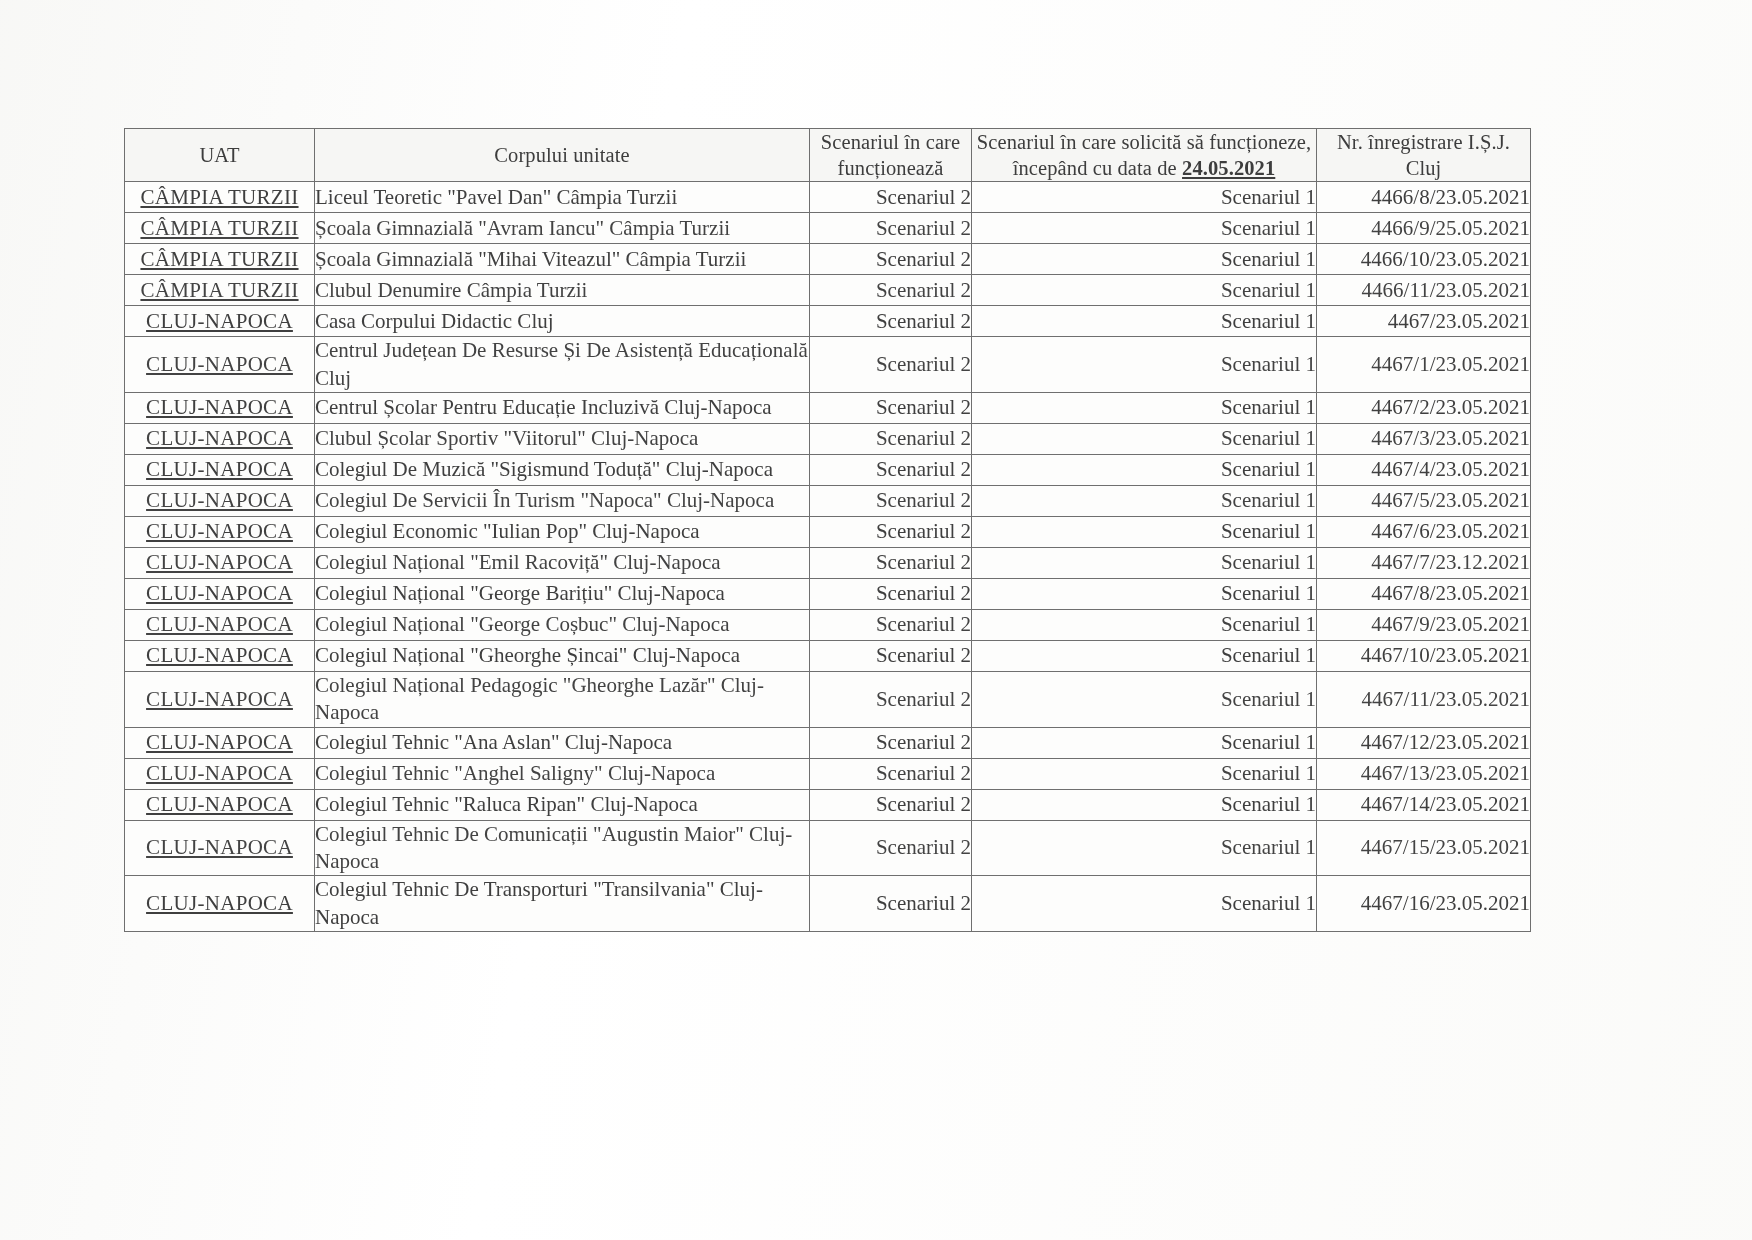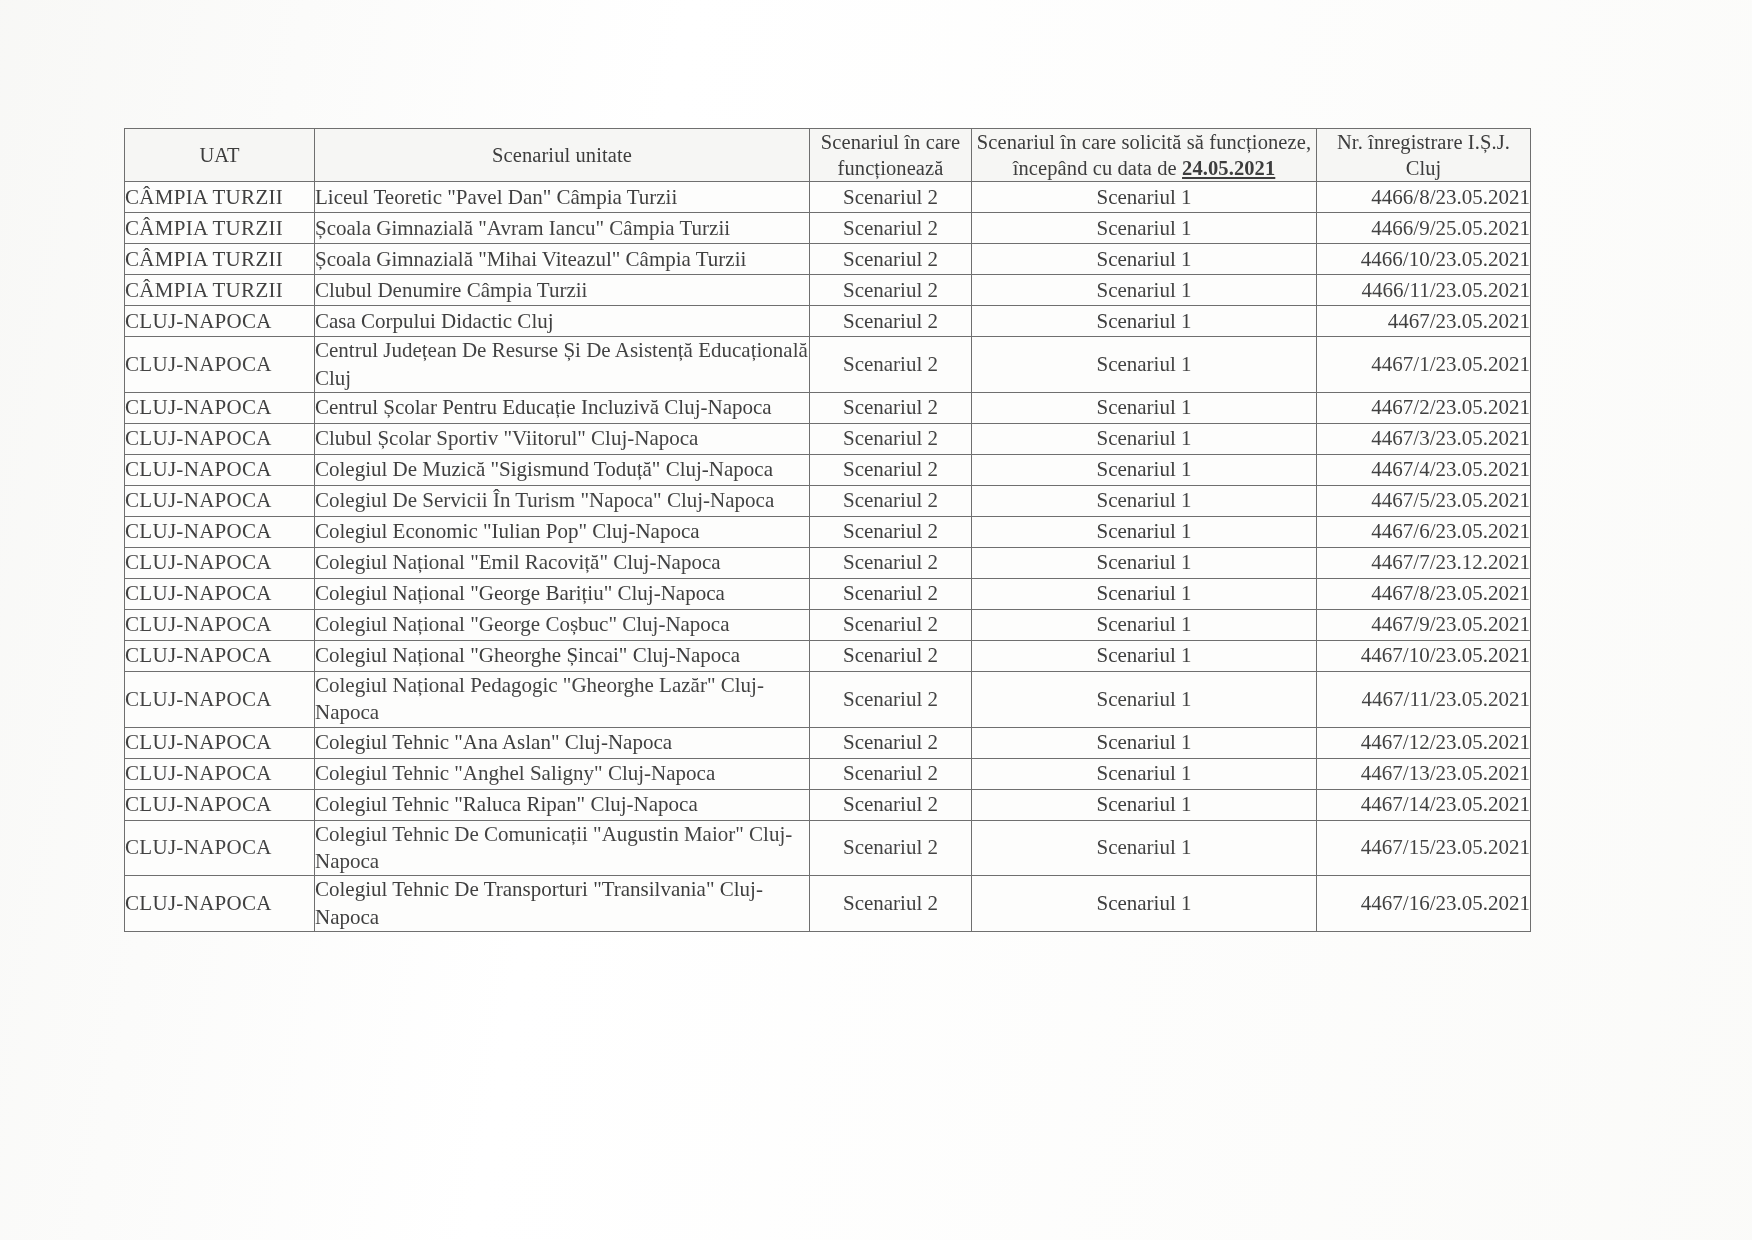--- a/index.html
+++ b/index.html
@@ -59,29 +59,30 @@
   }
   thead th .bold-date { font-weight: bold; text-decoration: underline; }
 
   tbody td {
     font-size: 21px;
     line-height: 1.3;
     padding: 8px 10px;
     height: 30px;
   }
   td.uat-cell {
-    text-align: left;
+    text-align: center;
     letter-spacing: 0.3px;
+    text-decoration: underline;
   }
   td.name-cell {
     text-align: left;
     padding-left: 14px;
   }
   td.sc-cell {
-    text-align: center;
+    text-align: right;
   }
   td.nr-cell {
     text-align: right;
   }
   
   tbody tr:nth-child(odd) td { color: #3f3f3f; }
   tbody tr:nth-child(even) td { color: #434343; }
   thead th { color: #3a3a3a; }
 
   
@@ -104,21 +105,21 @@
     <colgroup>
       <col class="c-uat">
       <col class="c-name">
       <col class="c-sc1">
       <col class="c-sc2">
       <col class="c-nr">
     </colgroup>
     <thead>
       <tr>
         <th><span>UAT</span></th>
-        <th><span>Scenariul unitate</span></th>
+        <th><span>Corpului unitate</span></th>
         <th>
           <span>Scenariul în care</span><br>
           <span>funcționează</span>
         </th>
         <th>
           <span>Scenariul în care solicită să funcționeze,</span><br>
           <span>începând cu data de </span><span class="bold-date">24.05.2021</span>
         </th>
         <th>
           <span>Nr. înregistrare I.Ș.J.</span><br>

